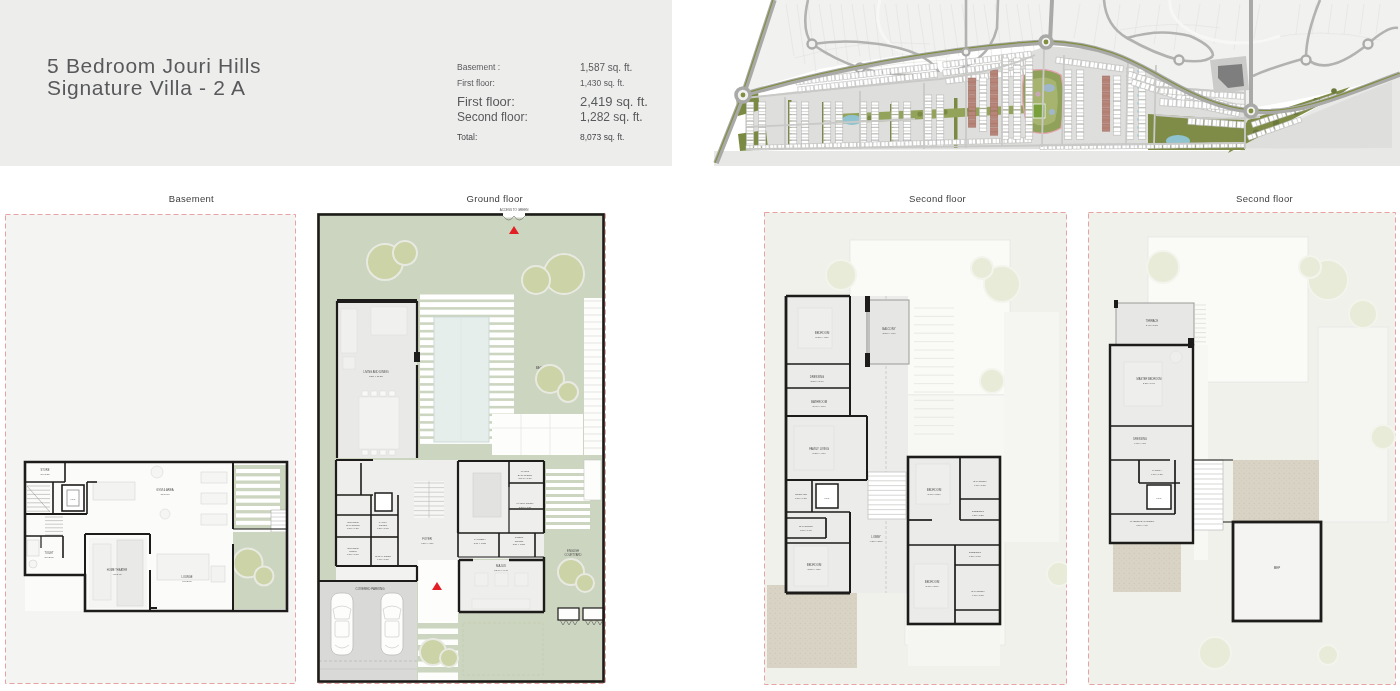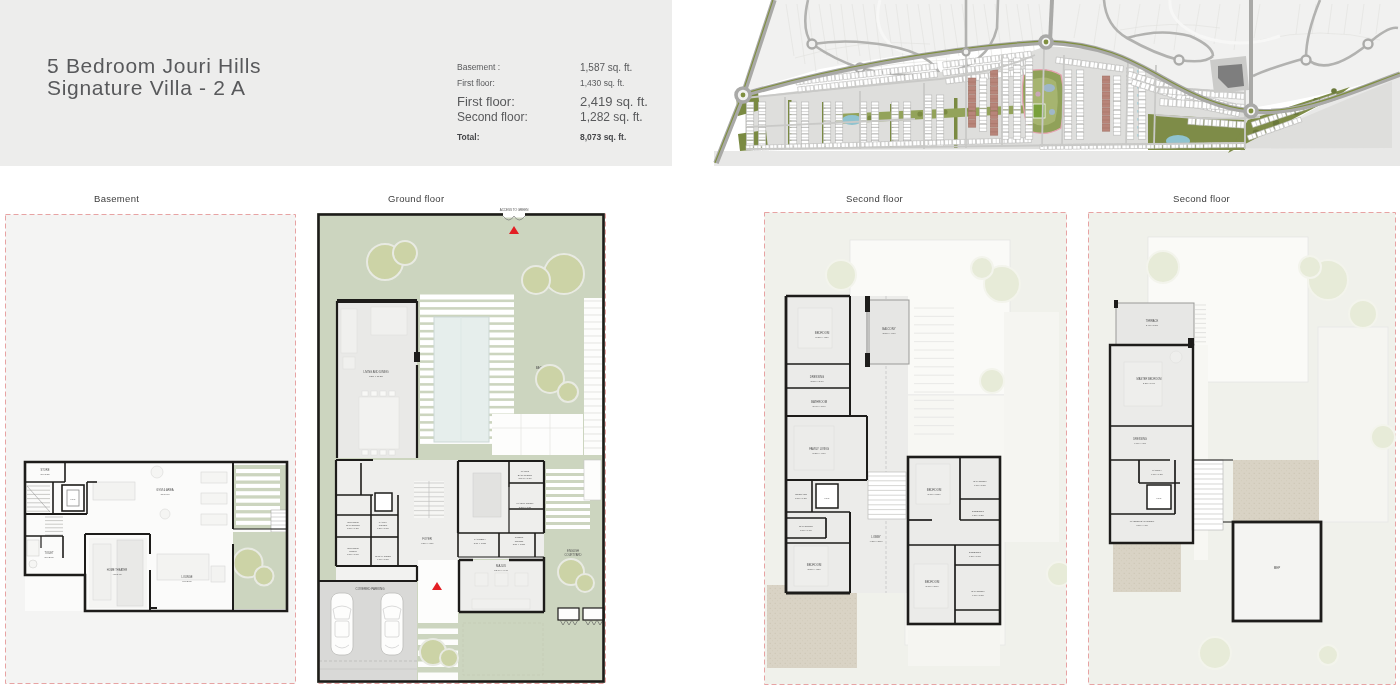--- a/index.html
+++ b/index.html
@@ -1,31 +1,31 @@
 <!DOCTYPE html>
 <html><head><meta charset="utf-8">
 <style>
  html,body{margin:0;padding:0}
  body{width:1400px;height:691px;background:#ffffff;position:relative;overflow:hidden;
       font-family:"Liberation Sans",sans-serif;}
  .abs{position:absolute}
- .ptitle{position:absolute;font-size:9.5px;color:#3c3c3c;letter-spacing:.3px;text-align:left;width:120px}
+ .ptitle{position:absolute;font-size:9.5px;color:#3c3c3c;letter-spacing:.3px;text-align:right;width:120px}
 </style></head><body>
 <div class="abs" style="left:0;top:0;width:672px;height:166px;background:#ededec"></div>
 <div class="abs" style="left:47px;top:55px;font-size:21px;line-height:22px;color:#58595b;letter-spacing:0.7px">5 Bedroom Jouri Hills<br>Signature Villa - 2 A</div>
 <div class="abs" style="left:457px;top:62px;font-size:8.5px;color:#595a5c">Basement :</div>
 <div class="abs" style="left:580px;top:62px;font-size:10px;color:#595a5c">1,587 sq. ft.</div>
 <div class="abs" style="left:457px;top:78px;font-size:8.5px;color:#595a5c">First floor:</div>
 <div class="abs" style="left:580px;top:78px;font-size:8.5px;color:#595a5c">1,430 sq. ft.</div>
 <div class="abs" style="left:457px;top:94px;font-size:13px;color:#595a5c">First floor:</div>
 <div class="abs" style="left:580px;top:94px;font-size:13px;color:#595a5c">2,419 sq. ft.</div>
 <div class="abs" style="left:457px;top:110px;font-size:12px;color:#595a5c">Second floor:</div>
 <div class="abs" style="left:580px;top:110px;font-size:12px;color:#595a5c">1,282 sq. ft.</div>
-<div class="abs" style="left:457px;top:132px;font-size:8.5px;font-weight:bold;color:#46474a">Total:</div>
-<div class="abs" style="left:580px;top:132px;font-size:8.5px;font-weight:bold;color:#46474a">8,073 sq. ft.</div>
+<div class="abs" style="left:457px;top:132px;font-size:8.5px;font-weight:normal;color:#46474a">Total:</div>
+<div class="abs" style="left:580px;top:132px;font-size:8.5px;font-weight:normal;color:#46474a">8,073 sq. ft.</div>
 <svg class="abs" style="left:700px;top:0" width="700" height="166" viewBox="0 0 700 166">
     <path d="M74,0 L700,0 L700,72 Q648,92 551,108 Q490,96 430,60 Q398,44 346,39 Q240,47 120,69 L43,92 Z" fill="#f1f1f0"></path>
     <g stroke="#e0e0de" stroke-width="0.6" fill="none">
       <path d="M86,4 L94,56"></path>
       <path d="M97,4 L105,64"></path>
       <path d="M108,4 L116,72"></path>
       <path d="M119,4 L127,56"></path>
       <path d="M130,4 L138,64"></path>
       <path d="M141,4 L149,72"></path>
       <path d="M152,4 L160,56"></path>
@@ -1734,21 +1734,21 @@
     <line x1="551" y1="111" x2="551" y2="0" stroke="#a9a9a7" stroke-width="4"></line>
     <circle cx="266.0" cy="52.0" r="3.5" fill="#f1f1f0" stroke="#a9a9a7" stroke-width="2.2"></circle>
     <circle cx="43.0" cy="95.0" r="7.0" fill="#f1f1f0" stroke="#a9a9a7" stroke-width="3.6"></circle>
     <circle cx="43.0" cy="95.0" r="2.4" fill="#7f8f3f"></circle>
     <circle cx="346.0" cy="42.0" r="6.0" fill="#f1f1f0" stroke="#a9a9a7" stroke-width="3.6"></circle>
     <circle cx="346.0" cy="42.0" r="2.4" fill="#7f8f3f"></circle>
     <circle cx="551.0" cy="111.0" r="6.0" fill="#f1f1f0" stroke="#a9a9a7" stroke-width="3.6"></circle>
     <circle cx="551.0" cy="111.0" r="2.4" fill="#7f8f3f"></circle>
   </svg>
 <div class="ptitle" style="left:94px;top:193px">Basement</div>
-<div class="ptitle" style="left:388px;top:193px">Ground floor</div>
+<div class="ptitle" style="left:403px;top:193px">Ground floor</div>
 <div class="ptitle" style="left:846px;top:193px">Second floor</div>
 <div class="ptitle" style="left:1173px;top:193px">Second floor</div>
 <svg class="abs" style="left:5px;top:214px" width="291" height="470" viewBox="0 0 291 470">
     <rect x="0.5" y="0.5" width="290.0" height="469.0" fill="#f4f4f3" stroke="#e7a3a3" stroke-width="1" stroke-dasharray="5,3"></rect>
     <rect x="20.0" y="248.0" width="262.0" height="149.0" fill="#fbfbfa"></rect>
     <rect x="228.0" y="251.0" width="53.0" height="64.0" fill="#ccd5bf"></rect>
     <rect x="231.0" y="255.0" width="44.0" height="4.1" fill="#ffffff"></rect>
     <rect x="231.0" y="262.4" width="44.0" height="4.1" fill="#ffffff"></rect>
     <rect x="231.0" y="269.8" width="44.0" height="4.1" fill="#ffffff"></rect>
     <rect x="231.0" y="277.2" width="44.0" height="4.1" fill="#ffffff"></rect>

